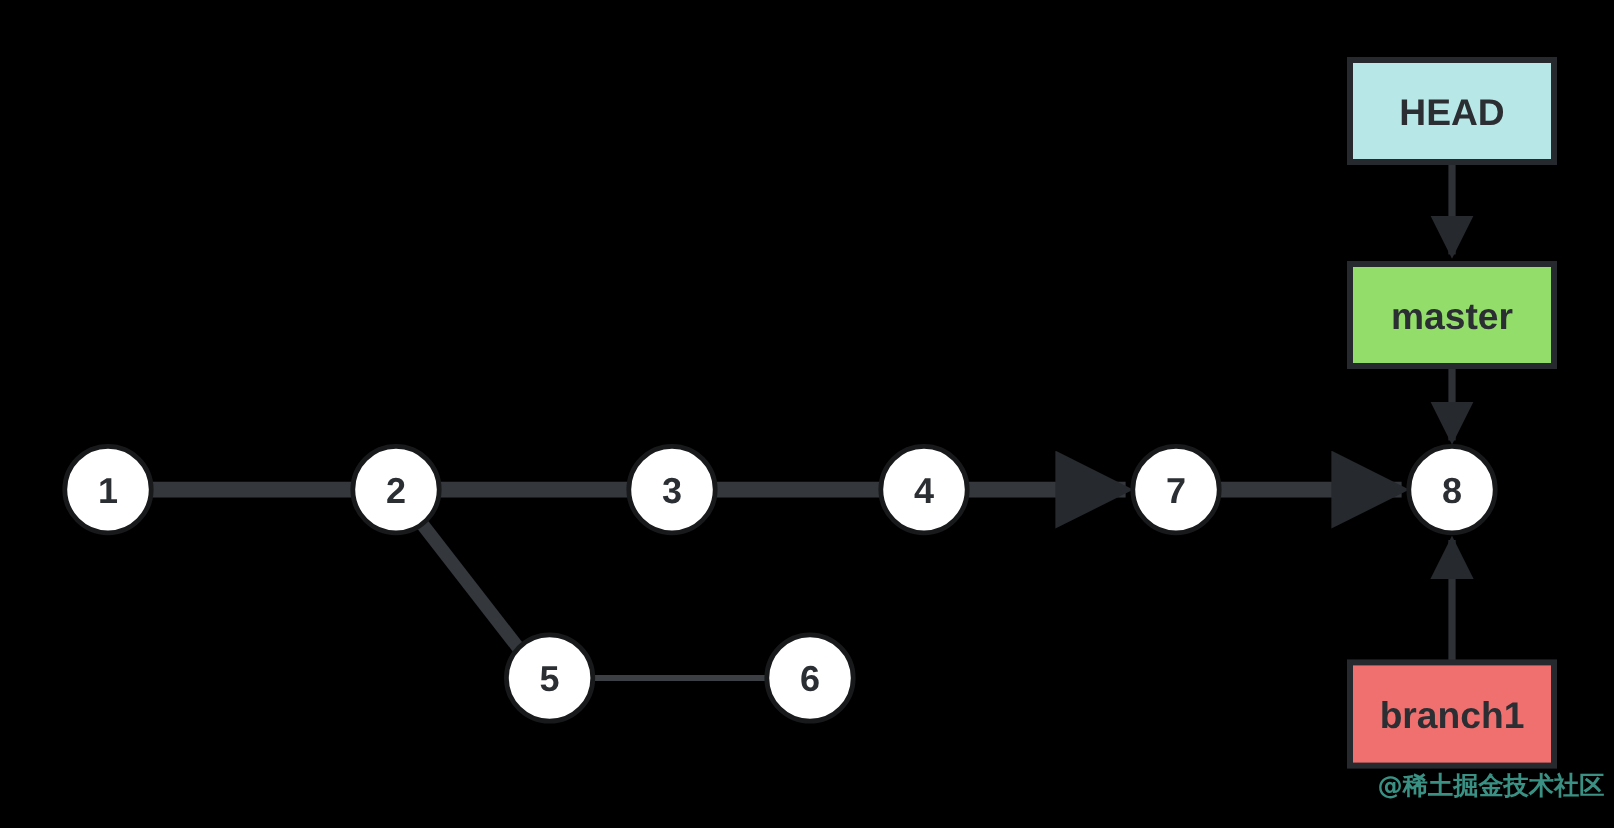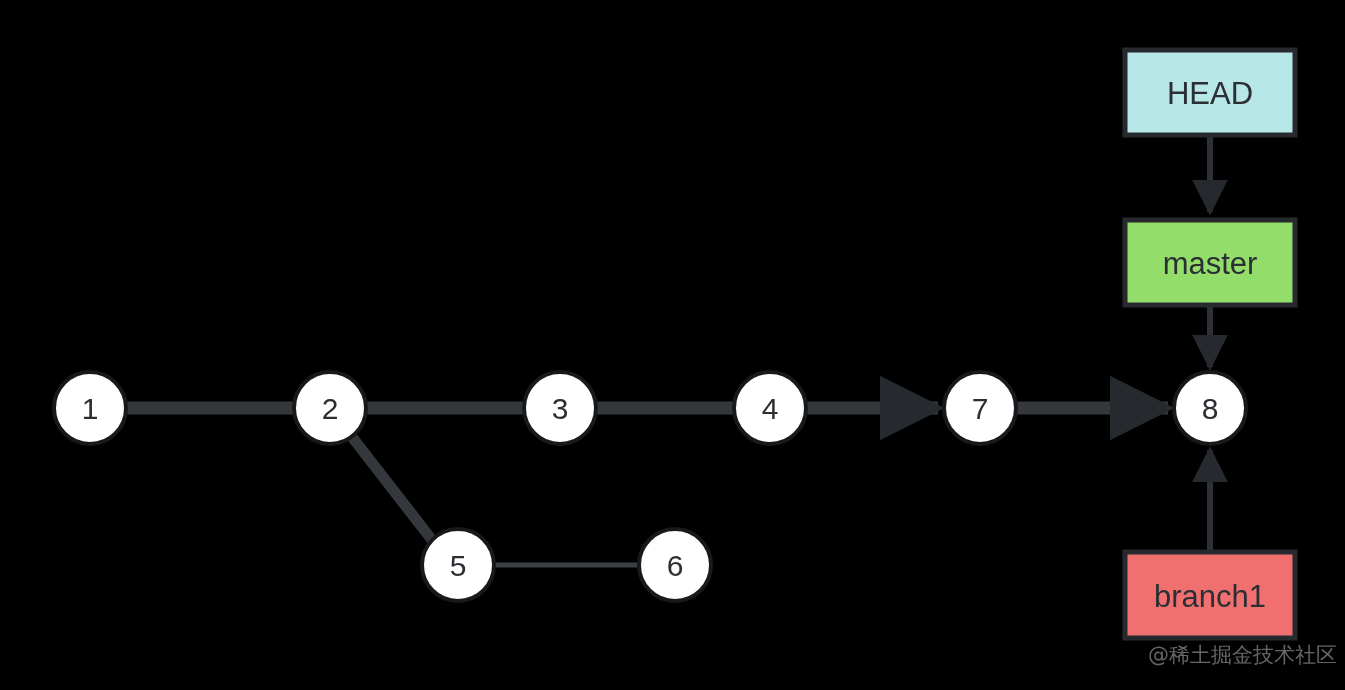--- a/index.html
+++ b/index.html
@@ -13,20 +13,21 @@
     overflow: hidden;
     font-family: "Liberation Sans", "DejaVu Sans", sans-serif;
     position: relative;
   }
   #stage {
     position: absolute;
     left: 0; top: 0;
     width: 1345px;
     height: 690px;
     background: #000000;
+    font-weight: bold;
   }
   #graph-svg {
     position: absolute;
     left: 0; top: 0;
     width: 1345px;
     height: 690px;
   }
   .node-label {
     font-family: "Liberation Sans", "DejaVu Sans", sans-serif;
     font-size: 30px;
@@ -36,21 +37,21 @@
     font-family: "Liberation Sans", "DejaVu Sans", sans-serif;
     font-size: 31px;
     fill: #2b2f33;
   }
   .watermark {
     position: absolute;
     left: 1148px;
     top: 641px;
     font-family: "DejaVu Sans", sans-serif;
     font-size: 21px;
-    color: #a3a3a3;
+    color: #5eead4;
     opacity: 0.62;
     letter-spacing: 0px;
     white-space: nowrap;
     pointer-events: none;
     text-align: center;
   }
 </style>
 </head>
 <body>
 

